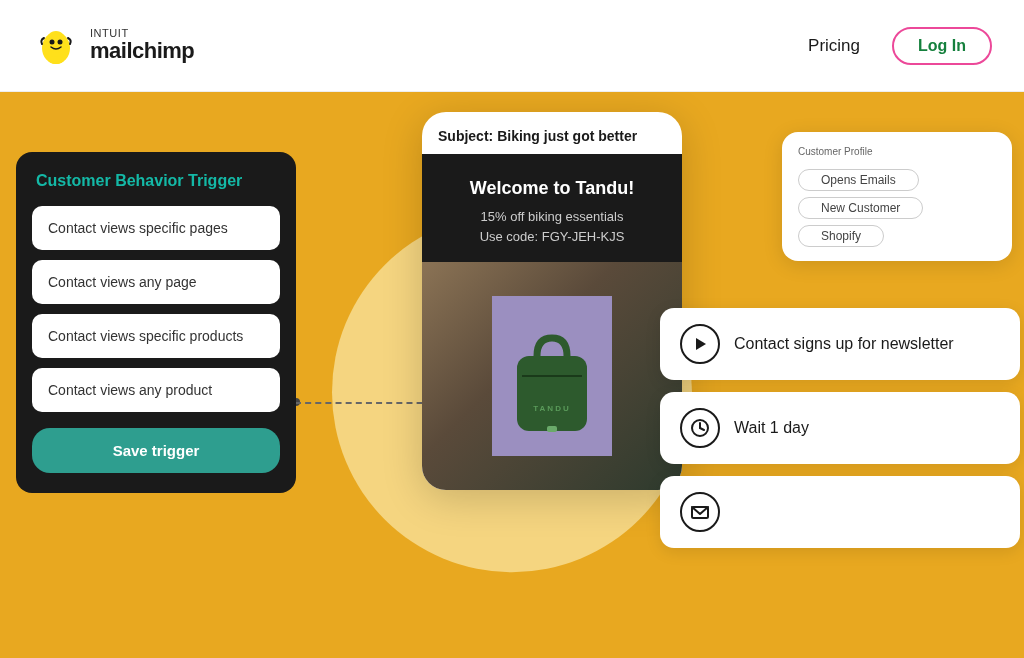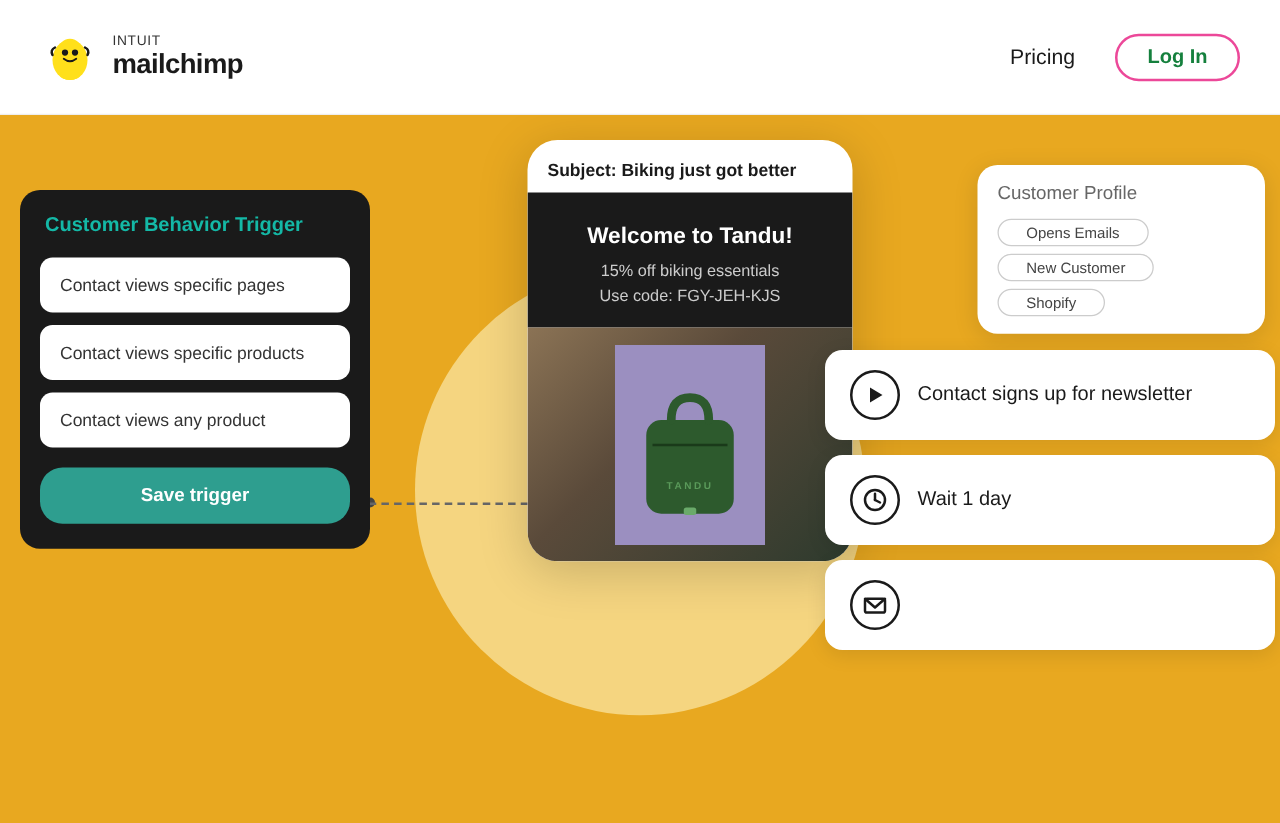--- a/index.html
+++ b/index.html
@@ -161,21 +161,21 @@
       font-weight: 600;
       margin-bottom: 8px;
     }
     .phone-discount {
       color: #ccc;
       font-size: 13px;
       line-height: 1.5;
     }
     .phone-image {
       width: 100%;
-      height: 187px;
+      height: 228px;
       background: linear-gradient(135deg, #8B7355 0%, #5a4a3a 40%, #2d3a2d 100%);
       position: relative;
       display: flex;
       align-items: center;
       justify-content: center;
       overflow: hidden;
     }
 
     
     .profile-card {
@@ -183,21 +183,21 @@
       right: 12px;
       top: 40px;
       background: #fff;
       border-radius: 16px;
       padding: 14px 16px;
       width: 230px;
       box-shadow: 0 4px 20px rgba(0,0,0,0.12);
       z-index: 10;
     }
     .profile-label {
-      font-size: 15px;
+      font-size: 10px;
       color: #666;
       margin-bottom: 12px;
     }
     .profile-header {
       display: flex;
       align-items: center;
       gap: 12px;
     }
     .profile-avatar {
       width: 48px;
@@ -228,21 +228,21 @@
       border-radius: 20px;
       padding: 3px 22px;
       font-size: 12px;
       color: #444;
     }
 
     
     .workflow-cards {
       position: absolute;
       right: 4px;
-      top: 188px;
+      top: 216px;
       display: flex;
       flex-direction: column;
       gap: 12px;
       z-index: 10;
       width: 360px;
     }
     .workflow-card {
       background: #fff;
       border-radius: 14px;
       padding: 16px 20px;
@@ -317,20 +317,21 @@
     <button class="nav-login">Log In</button>
   </nav>
 </header>
 
 <main class="main">
   <div class="circle-bg"></div>
 
   <div class="trigger-panel">
     <div class="trigger-title">Customer Behavior Trigger</div>
     <div class="trigger-item">Contact views specific pages</div>
+    <div class="trigger-item">Contact views any page</div>
     <div class="trigger-item">Contact views specific products</div>
     <div class="trigger-item">Contact views any product</div>
     <button class="save-trigger-btn">Save trigger</button>
   </div>
 
   <div class="dotted-dot"></div>
   <div class="dotted-line"></div>
 
   <div class="phone-mockup">
     <div class="phone-subject">

